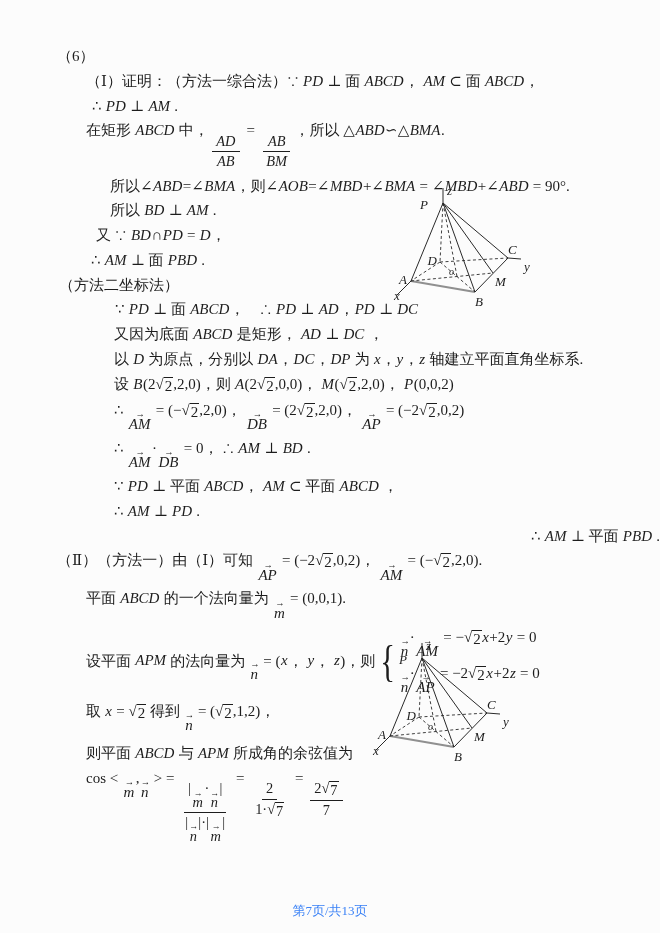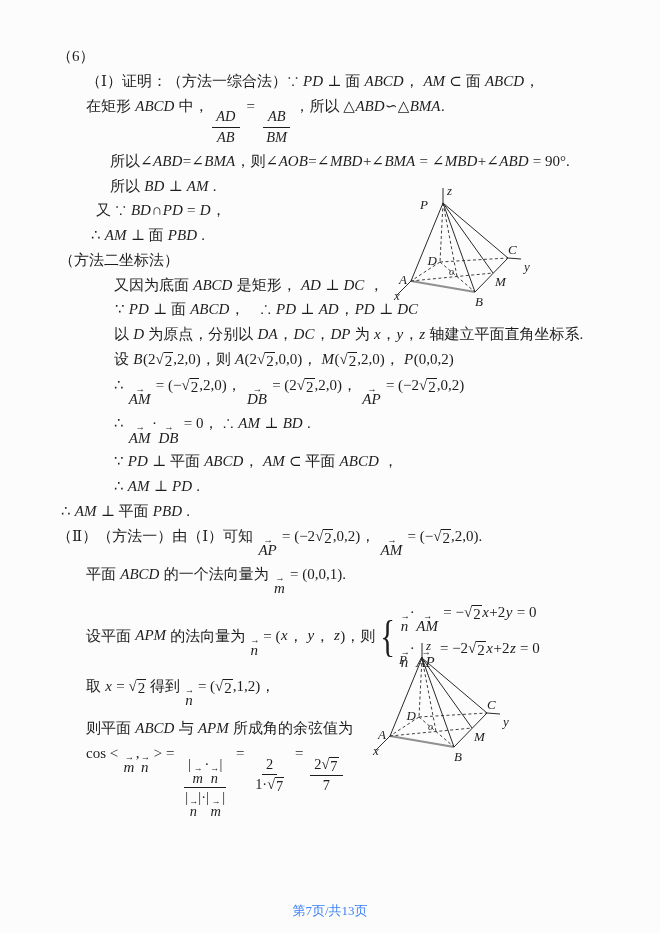--- a/index.html
+++ b/index.html
@@ -36,34 +36,35 @@
   .footer{position:absolute;left:0;right:0;bottom:13px;text-align:center;font-size:13px;color:#3b82f6;}
 </style>
 </head>
 <body>
 
 <div class="page">
 
   <div class="content" id="lines">
       <div class="mline" style="margin-left: 57px;">（6）</div>
       <div class="mline" style="margin-left: 86px;">（Ⅰ）证明：（方法一综合法）∵ <i>PD</i> ⊥ 面 <i>ABCD</i>， <i>AM</i> ⊂ 面 <i>ABCD</i>，</div>
+      <div class="mline" style="margin-left: 92px;">∴ <i>PD</i> ⊥ <i>AM</i> .</div>
       <div class="mline" style="margin-left: 86px; margin-top: 2px;">在矩形 <i>ABCD</i> 中，<span class="frac">
           <span class="fn"><i>AD</i></span>
           <span class="fd"><i>AB</i></span>
         </span> = <span class="frac">
           <span class="fn"><i>AB</i></span>
           <span class="fd"><i>BM</i></span>
         </span>，所以 △<i>ABD</i>∽△<i>BMA</i>.</div>
       <div class="mline" style="margin-left: 110px; margin-top: 2px;">所以∠<i>ABD</i>=∠<i>BMA</i>，则∠<i>AOB</i>=∠<i>MBD</i>+∠<i>BMA</i> = ∠<i>MBD</i>+∠<i>ABD</i> = 90°.</div>
       <div class="mline" style="margin-left: 110px;">所以 <i>BD</i> ⊥ <i>AM</i> .</div>
       <div class="mline" style="margin-left: 96px;">又 ∵ <i>BD</i>∩<i>PD</i> = <i>D</i>，</div>
       <div class="mline" style="margin-left: 91px;">∴ <i>AM</i> ⊥ 面 <i>PBD</i> .</div>
       <div class="mline" style="margin-left: 59px;">（方法二坐标法）</div>
+      <div class="mline" style="margin-left: 115px;">∵ <i>PD</i> ⊥ 面 <i>ABCD</i>，　∴ <i>PD</i> ⊥ <i>AD</i>，<i>PD</i> ⊥ <i>DC</i></div>
       <div class="mline" style="margin-left: 114px;">又因为底面 <i>ABCD</i> 是矩形， <i>AD</i> ⊥ <i>DC</i> ，</div>
-      <div class="mline" style="margin-left: 115px;">∵ <i>PD</i> ⊥ 面 <i>ABCD</i>，　∴ <i>PD</i> ⊥ <i>AD</i>，<i>PD</i> ⊥ <i>DC</i></div>
       <div class="mline" style="margin-left: 114px;">以 <i>D</i> 为原点，分别以 <i>DA</i>，<i>DC</i>，<i>DP</i> 为 <i>x</i>，<i>y</i>，<i>z</i> 轴建立平面直角坐标系.</div>
       <div class="mline" style="margin-left: 114px; margin-top: 2px;">设 <i>B</i>(2<span class="sqrt">
           <span class="rsign">√</span>
           <span class="rad">2</span>
         </span>,2,0)，则 <i>A</i>(2<span class="sqrt">
           <span class="rsign">√</span>
           <span class="rad">2</span>
         </span>,0,0)， <i>M</i>(<span class="sqrt">
           <span class="rsign">√</span>
           <span class="rad">2</span>
@@ -89,21 +90,21 @@
         </span>,0,2)</div>
       <div class="mline" style="margin-left: 114px; margin-top: 2px;">∴ <span class="vec">
           <span class="arr">→</span>
           <span class="vb"><i>AM</i></span>
         </span>·<span class="vec">
           <span class="arr">→</span>
           <span class="vb"><i>DB</i></span>
         </span> = 0， ∴ <i>AM</i> ⊥ <i>BD</i> .</div>
       <div class="mline" style="margin-left: 114px;">∵ <i>PD</i> ⊥ 平面 <i>ABCD</i>， <i>AM</i> ⊂ 平面 <i>ABCD</i> ，</div>
       <div class="mline" style="margin-left: 114px;">∴ <i>AM</i> ⊥ <i>PD</i> .</div>
-      <div class="mline" style="margin-left: 61px;">∴ <i>AM</i> ⊥ 平面 <i>PBD</i> .</div>
+      <div class="mline" style="margin-left: 114px; text-align: right;">∴ <i>AM</i> ⊥ 平面 <i>PBD</i> .</div>
       <div class="mline" style="margin-left: 57px; margin-top: 5px;">（Ⅱ）（方法一）由（Ⅰ）可知 <span class="vec">
           <span class="arr">→</span>
           <span class="vb"><i>AP</i></span>
         </span> = (−2<span class="sqrt">
           <span class="rsign">√</span>
           <span class="rad">2</span>
         </span>,0,2)， <span class="vec">
           <span class="arr">→</span>
           <span class="vb"><i>AM</i></span>
         </span> = (−<span class="sqrt">

